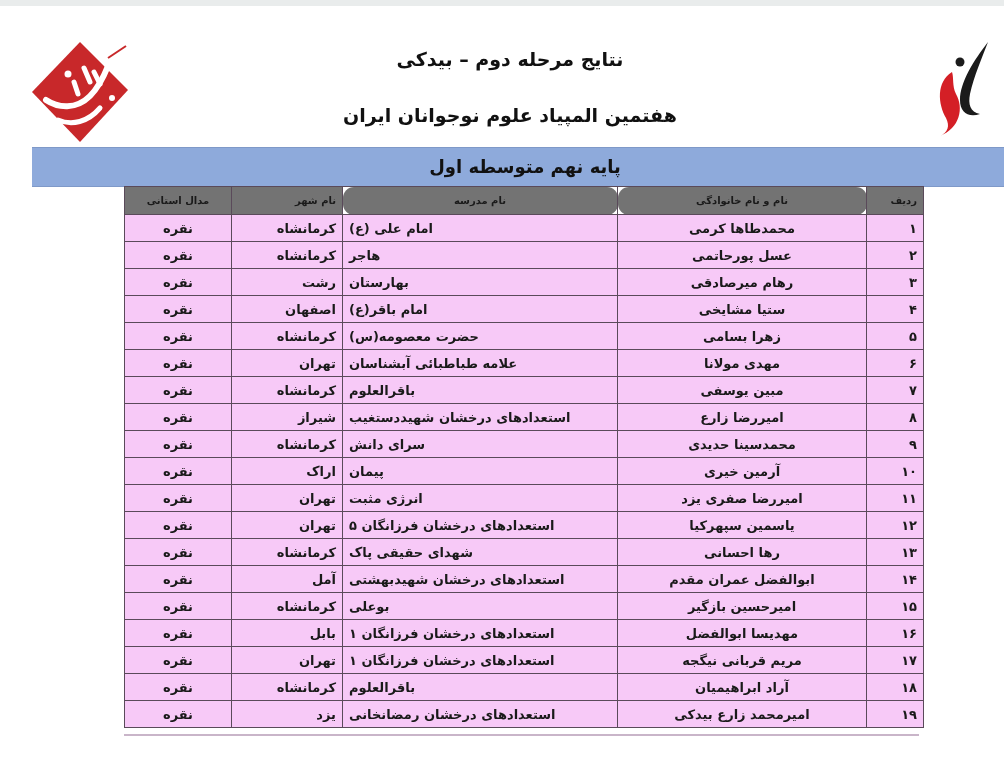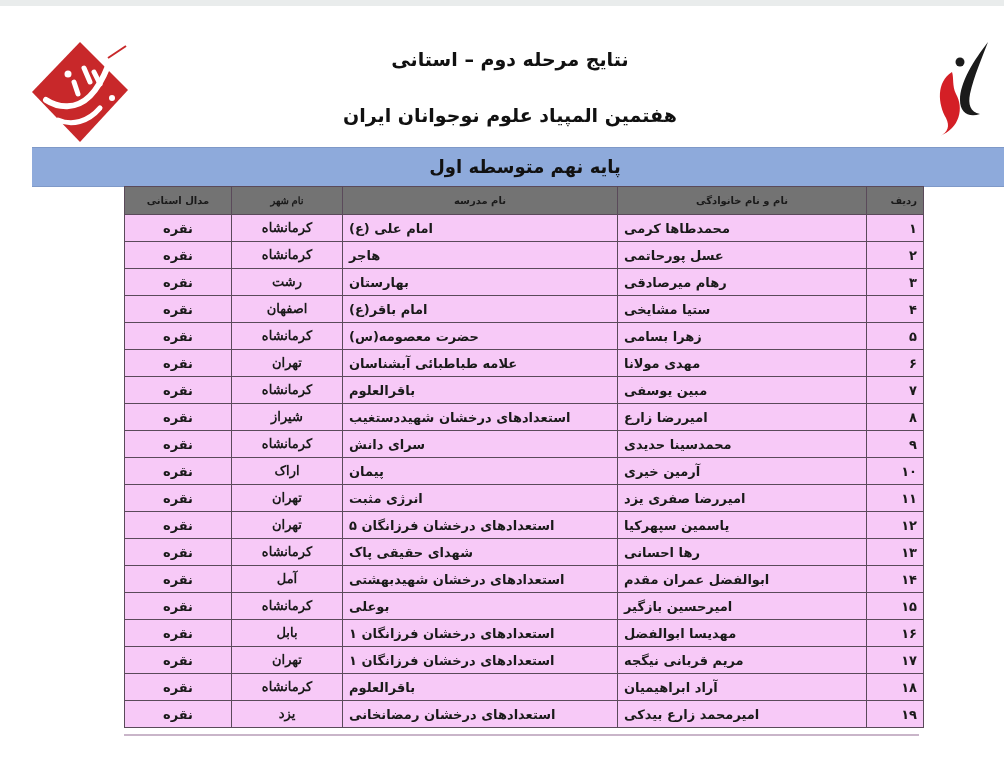--- a/index.html
+++ b/index.html
@@ -32,25 +32,25 @@
     border-collapse:collapse; direction:rtl; table-layout:fixed;
   }
   table.results th, table.results td {
     border:1px solid #5a4a5a;
     font-size:13px; font-weight:bold; color:#1a1a1a;
     height:26px; padding:0 6px; white-space:nowrap; overflow:hidden;
   }
   table.results th { background:#737373; height:27px; font-size:10px; }
   table.results td { background:#f7c9f7; }
   .c-rank { width:44px; text-align:right; }
-  .c-name { width:236px; text-align:left; }
+  .c-name { width:236px; text-align:center; }
   .c-school { width:262px; text-align:left; }
-  .c-city { width:98px; text-align:center;font-family:Liberation Serif, serif; }
+  .c-city { width:98px; text-align:right; }
   .c-medal { width:94px; text-align:center; }
-  th.c-name, th.c-school { text-align:center; }
+  th.c-name, th.c-school { text-align:center;border-radius:11px; }
   .bottom-shadow { position:absolute; left:124px; top:734px; width:795px; height:2px; background:#c9b5c9; }
 </style>
 </head>
 <body>
 
 <div class="topstrip"></div>
 
 <div class="logo-left">
   <svg width="105" height="110" viewBox="0 0 105 110">
     <polygon points="52,4 100,52 52,104 4,54" fill="#c8282a"></polygon>
@@ -64,21 +64,21 @@
 </div>
 
 <div class="logo-right">
   <svg width="62" height="100" viewBox="0 0 62 100">
     <path d="M22,34 C6,44 8,66 16,80 C20,88 18,94 10,98 C30,90 34,70 26,56 C22,48 24,40 22,34 Z" fill="#d41f26"></path>
     <path d="M58,4 C44,22 30,44 30,62 C30,74 38,80 50,76 C40,74 38,66 40,56 C44,38 52,20 58,4 Z" fill="#1b1b1b"></path>
     <circle cx="30" cy="24" r="4.5" fill="#1b1b1b"></circle>
   </svg>
 </div>
 
-<div class="title1">نتایج مرحله دوم – استانی</div>
+<div class="title1">نتایج مرحله دوم – بیدکی</div>
 <div class="title2">هفتمین المپیاد علوم نوجوانان ایران</div>
 
 <div class="band">
   <div class="band-title">پایه نهم متوسطه اول</div>
 </div>
 
 <table class="results">
   <thead>
     <tr>
       <th class="c-rank">ردیف</th>

